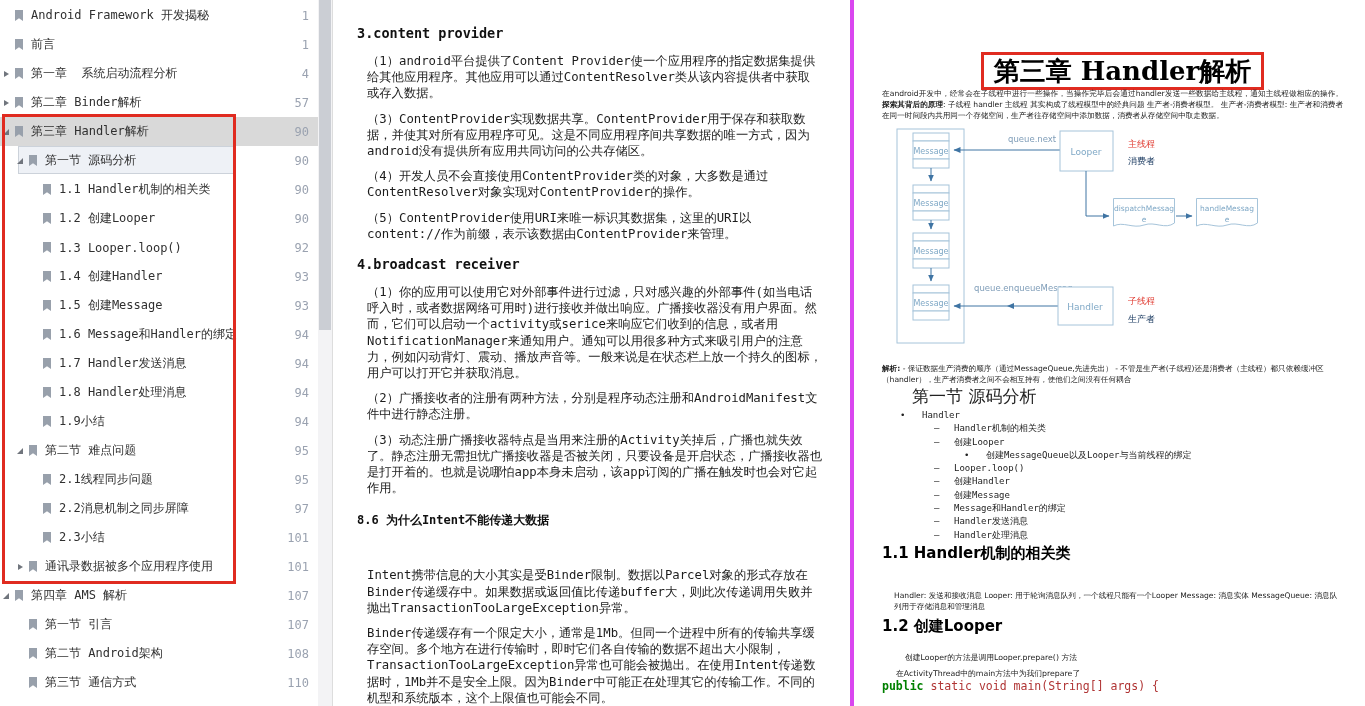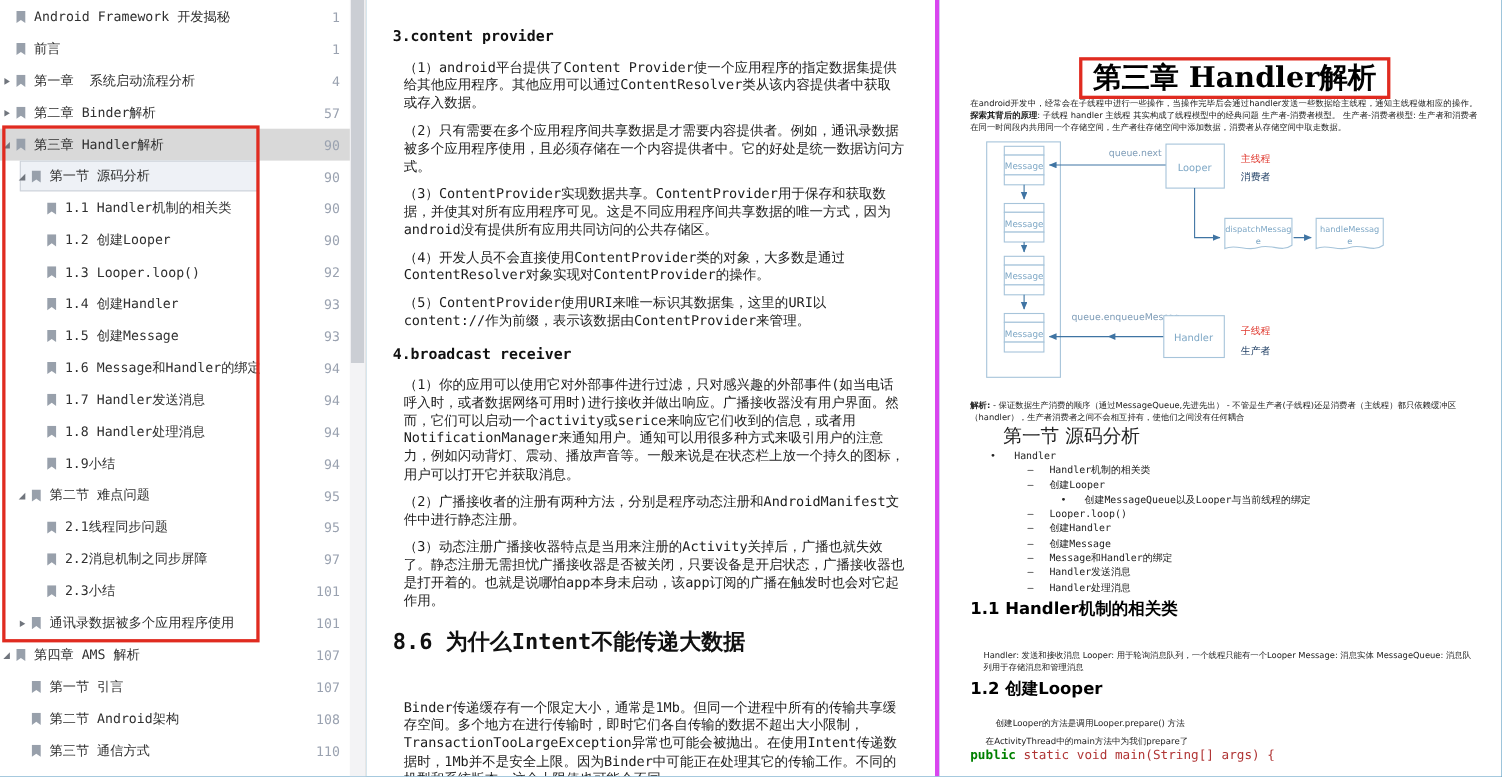--- a/index.html
+++ b/index.html
@@ -25,21 +25,21 @@
   .pg{margin-left:auto;padding-right:10px;color:#9aa2b0;font-size:12px;}
   .red-box{position:absolute;left:2px;top:114px;width:234px;height:470px;border:3px solid #e02b20;box-sizing:border-box;pointer-events:none;}
   .sb-scroll{position:absolute;right:0;top:0;width:14px;height:706px;background:#f3f3f5;}
   .sb-thumb{position:absolute;left:1px;top:0;width:12px;height:330px;background:#cbced4;}
 
   
   .middle{position:absolute;left:333px;top:0;width:521px;height:706px;background:#fff;border-right:4px solid #d946ef;box-sizing:border-box;padding:25px 18px 0 24px;overflow:hidden;
     font-family:"DejaVu Sans Mono","DejaVu Sans",sans-serif;}
   .mb-h{font-size:13.5px;font-weight:bold;color:#111;margin:14px 0 12px;}
   .mb-h:first-child{margin-top:0;}
-  .mb-hb{font-size:20px;font-weight:bold;color:#111;margin:16px 0 38px;}
+  .mb-hb{font-size:12px;font-weight:bold;color:#111;margin:16px 0 38px;}
   .mb-p{font-size:12.3px;line-height:16.2px;color:#1c1c1c;margin:0 10px 9px;}
 
   
   .rightp{position:absolute;left:854px;top:0;width:511px;height:706px;background:#fff;overflow:hidden;color:#222;}
   .r-title-wrap{position:absolute;left:0;top:52px;width:100%;text-align:center;}
   .r-title{display:inline-block;margin-left:26px;border:3px solid #e02b20;padding:0 10px;
     font-size:26px;line-height:32px;font-weight:bold;color:#000;font-family:"DejaVu Serif","Liberation Serif",serif;}
   .r-intro{position:absolute;left:28px;top:89px;width:461px;font-size:7.6px;line-height:10.8px;text-align:justify;color:#222;}
   .r-intro b{font-weight:bold;}
   .r-diagram{position:absolute;left:42px;top:127px;}
@@ -320,29 +320,29 @@
       </div>
     <div class="red-box"></div>
     <div class="sb-scroll">
       <div class="sb-thumb"></div>
     </div>
   </div>
 
   <div class="middle" id="middle-doc">
       <h3 class="mb-h">3.content provider</h3>
       <p class="mb-p">（1）android平台提供了Content Provider使一个应用程序的指定数据集提供给其他应用程序。其他应用可以通过ContentResolver类从该内容提供者中获取或存入数据。</p>
-      <p class="mb-p">（2）只有需要在多个应用程序间共享数据是才需要内容提供者。例如，通讯录数据被多个应用程序使用，且必须存储在一个内容提供者中。它的好处是统一数据访问方式。</p>
       <p class="mb-p">（3）ContentProvider实现数据共享。ContentProvider用于保存和获取数据，并使其对所有应用程序可见。这是不同应用程序间共享数据的唯一方式，因为android没有提供所有应用共同访问的公共存储区。</p>
       <p class="mb-p">（4）开发人员不会直接使用ContentProvider类的对象，大多数是通过ContentResolver对象实现对ContentProvider的操作。</p>
       <p class="mb-p">（5）ContentProvider使用URI来唯一标识其数据集，这里的URI以content://作为前缀，表示该数据由ContentProvider来管理。</p>
       <h3 class="mb-h">4.broadcast receiver</h3>
       <p class="mb-p">（1）你的应用可以使用它对外部事件进行过滤，只对感兴趣的外部事件(如当电话呼入时，或者数据网络可用时)进行接收并做出响应。广播接收器没有用户界面。然而，它们可以启动一个activity或serice来响应它们收到的信息，或者用NotificationManager来通知用户。通知可以用很多种方式来吸引用户的注意力，例如闪动背灯、震动、播放声音等。一般来说是在状态栏上放一个持久的图标，用户可以打开它并获取消息。</p>
       <p class="mb-p">（2）广播接收者的注册有两种方法，分别是程序动态注册和AndroidManifest文件中进行静态注册。</p>
       <p class="mb-p">（3）动态注册广播接收器特点是当用来注册的Activity关掉后，广播也就失效了。静态注册无需担忧广播接收器是否被关闭，只要设备是开启状态，广播接收器也是打开着的。也就是说哪怕app本身未启动，该app订阅的广播在触发时也会对它起作用。</p>
       <h3 class="mb-hb">8.6 为什么Intent不能传递大数据</h3>
+      <p class="mb-p">Intent携带信息的大小其实是受Binder限制。数据以Parcel对象的形式存放在Binder传递缓存中。如果数据或返回值比传递buffer大，则此次传递调用失败并抛出TransactionTooLargeException异常。</p>
       <p class="mb-p">Binder传递缓存有一个限定大小，通常是1Mb。但同一个进程中所有的传输共享缓存空间。多个地方在进行传输时，即时它们各自传输的数据不超出大小限制，TransactionTooLargeException异常也可能会被抛出。在使用Intent传递数据时，1Mb并不是安全上限。因为Binder中可能正在处理其它的传输工作。不同的机型和系统版本，这个上限值也可能会不同。</p>
     </div>
 
   <div class="rightp">
     <div class="r-title-wrap">
       <span class="r-title">第三章 Handler解析</span>
     </div>
 
     <div class="r-intro"><span>在android开发中，经常会在子线程中进行一些操作，当操作完毕后会通过handler发送一些数据给主线程，通知主线程做相应的操作。 </span><b>探索其背后的原理</b><span>: 子线程 handler 主线程 其实构成了线程模型中的经典问题 生产者-消费者模型。 生产者-消费者模型: 生产者和消费者在同一时间段内共用同一个存储空间，生产者往存储空间中添加数据，消费者从存储空间中取走数据。</span></div>
 

